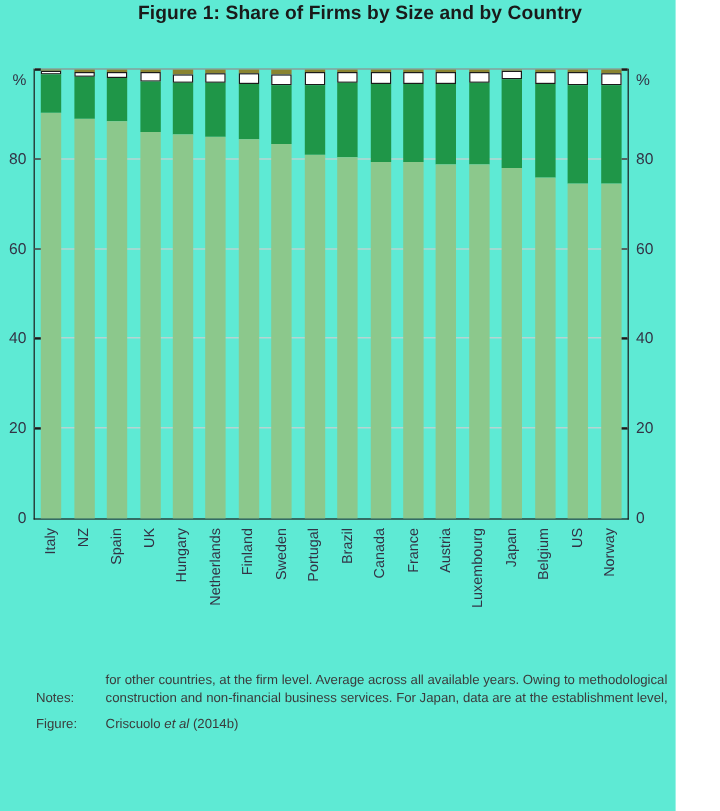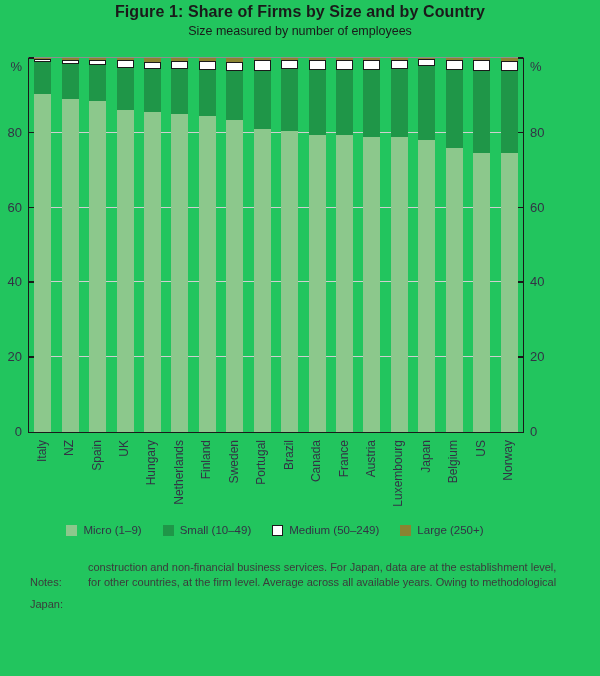--- a/index.html
+++ b/index.html
@@ -1,18 +1,18 @@
 <!DOCTYPE html>
 <html><head>
 <meta charset="utf-8">
 <style>
   html,body { margin:0; padding:0; background:#fff; }
   .figure {
-    position:relative; width:600px; height:676px; background:#22c55e;
-    font-family:"Liberation Sans", sans-serif; overflow:hidden;
+    position:relative; width:542px; height:676px; background:#5eead4;
+    font-family:"Liberation Sans", sans-serif; overflow:hidden;padding-left:21px;
   }
   .title {
     position:absolute; top:3px; left:0; width:600px; text-align:center;
     font-size:16px; font-weight:bold; color:#1a1a1a; letter-spacing:0.1px;
   }
   .subtitle {
     position:absolute; top:24px; left:0; width:600px; text-align:center;
     font-size:12.5px; color:#1a1a1a;
   }
   .plot {
@@ -62,21 +62,20 @@
   .notes-body { width:494px; line-height:14.6px; }
   .notes-line { white-space:nowrap; }
   .it { font-style:italic; }
 </style>
 </head>
 <body>
 
 <div class="figure">
 
   <div class="title">Figure 1: Share of Firms by Size and by Country</div>
-  <div class="subtitle">Size measured by number of employees</div>
 
   <div class="plot">
     <div id="gridlines">
         <div class="gridline" style="bottom: 20%; background: rgb(207, 207, 207);"></div>
         <div class="gridline" style="bottom: 40%; background: rgb(207, 207, 207);"></div>
         <div class="gridline" style="bottom: 60%; background: rgb(207, 207, 207);"></div>
         <div class="gridline" style="bottom: 80%; background: rgb(207, 207, 207);"></div>
       </div>
     <div id="ticks">
         <div class="tick left" style="bottom: calc(20% - 0.5px);"></div>
@@ -305,45 +304,30 @@
         <span>Belgium</span>
       </div>
       <div class="xlab">
         <span>US</span>
       </div>
       <div class="xlab">
         <span>Norway</span>
       </div>
     </div>
 
-  <div class="legend" id="legend">
-      <div class="legend-item">
-        <div class="swatch" style="background: rgb(140, 200, 140);"></div>
-        <div class="legend-label">Micro (1–9)</div>
-      </div>
-      <div class="legend-item">
-        <div class="swatch" style="background: rgb(31, 150, 72);"></div>
-        <div class="legend-label">Small (10–49)</div>
-      </div>
-      <div class="legend-item">
-        <div class="swatch" style="background: rgb(255, 255, 255); border: 1.8px solid rgb(26, 26, 26);"></div>
-        <div class="legend-label">Medium (50–249)</div>
-      </div>
-      <div class="legend-item">
-        <div class="swatch" style="background: rgb(138, 132, 49);"></div>
-        <div class="legend-label">Large (250+)</div>
-      </div>
-    </div>
 
   <div class="notes">
     <div class="notes-row">
       <div class="notes-side">Notes:</div>
       <div class="notes-body" id="notes-lines">
+          <div class="notes-line">for other countries, at the firm level. Average across all available years. Owing to methodological</div>
           <div class="notes-line">construction and non-financial business services. For Japan, data are at the establishment level,</div>
-          <div class="notes-line">for other countries, at the firm level. Average across all available years. Owing to methodological</div>
         </div>
     </div>
     <div class="notes-row source">
-      <div class="notes-side">Japan:</div>
+      <div class="notes-side">Figure:</div>
+      <div class="notes-body">
+        <span>Criscuolo </span><span class="it">et al</span><span> (2014b)</span>
+      </div>
     </div>
   </div>
 
 </div>
 
 </body></html>

